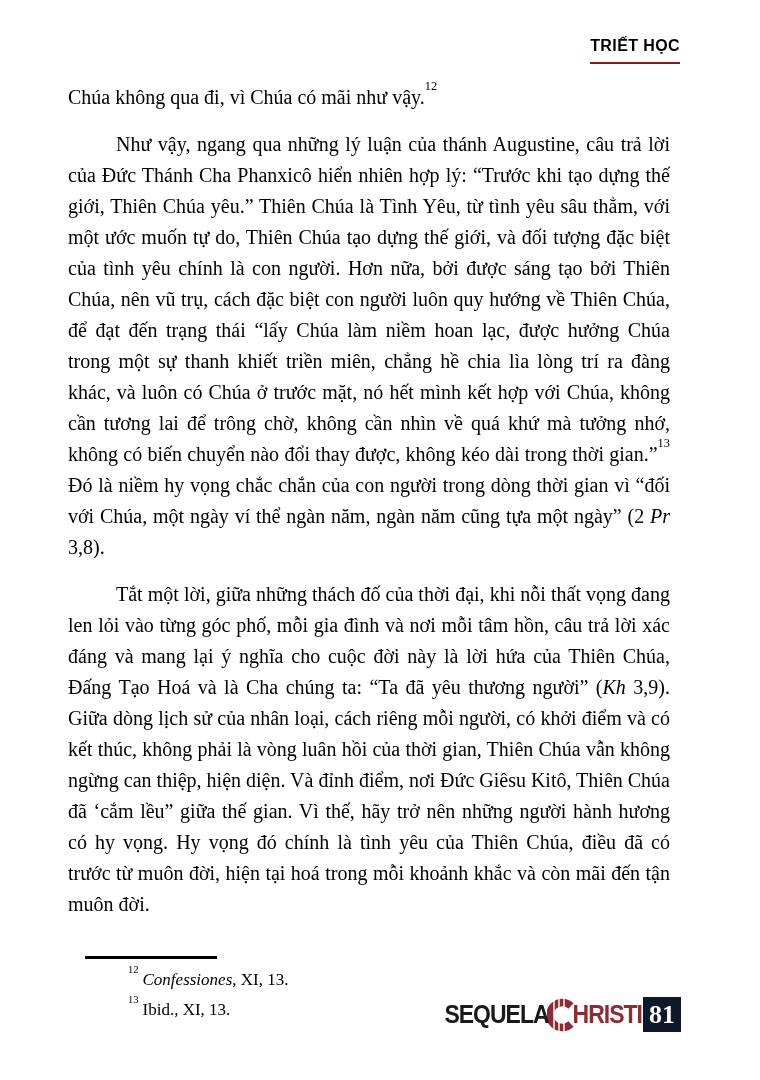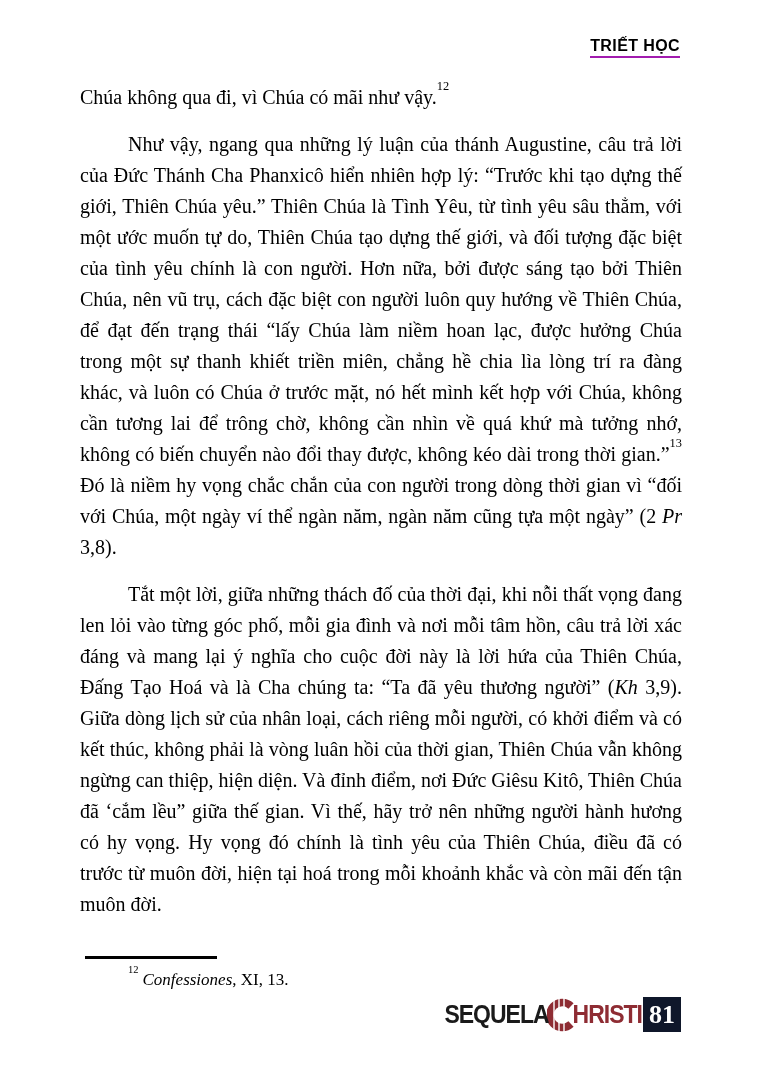--- a/index.html
+++ b/index.html
@@ -19,27 +19,27 @@
   .header {
     position: absolute;
     top: 37px; right: 80px;
     font-family: "Liberation Sans", sans-serif;
     font-weight: 700;
     font-size: 16px;
     letter-spacing: 0.4px;
   }
   .header .title {
     display: inline-block;
-    border-bottom: 2px solid #a21caf;
-    padding-bottom: 1px;
+    border-bottom: 2px solid #7f1d1d;
+    padding-bottom: 7px;
   }
   
   .content {
     position: absolute;
-    top: 82px; left: 80px;
+    top: 82px; left: 68px;
     width: 602px;
   }
   .content p {
     margin: 0;
     font-size: 20px;
     line-height: 31px;
     text-align: justify;
   }
   .content p.indent {
     text-indent: 48px;
@@ -117,20 +117,23 @@
     <p><span>Chúa không qua đi, vì Chúa có mãi như vậy.</span><sup class="fn">12</sup></p>
     <p class="indent"><span>Như vậy, ngang qua những lý luận của thánh Augustine, câu trả lời của Đức Thánh Cha Phanxicô hiển nhiên hợp lý: “Trước khi tạo dựng thế giới, Thiên Chúa yêu.” Thiên Chúa là Tình Yêu, từ tình yêu sâu thẳm, với một ước muốn tự do, Thiên Chúa tạo dựng thế giới, và đối tượng đặc biệt của tình yêu chính là con người. Hơn nữa, bởi được sáng tạo bởi Thiên Chúa, nên vũ trụ, cách đặc biệt con người luôn quy hướng về Thiên Chúa, để đạt đến trạng thái “lấy Chúa làm niềm hoan lạc, được hưởng Chúa trong một sự thanh khiết triền miên, chẳng hề chia lìa lòng trí ra đàng khác, và luôn có Chúa ở trước mặt, nó hết mình kết hợp với Chúa, không cần tương lai để trông chờ, không cần nhìn về quá khứ mà tưởng nhớ, không có biến chuyển nào đổi thay được, không kéo dài trong thời gian.”</span><sup class="fn">13</sup><span> Đó là niềm hy vọng chắc chắn của con người trong dòng thời gian vì “đối với Chúa, một ngày ví thể ngàn năm, ngàn năm cũng tựa một ngày” (2 </span><span class="it">Pr</span><span> 3,8).</span></p>
     <p class="indent"><span>Tắt một lời, giữa những thách đố của thời đại, khi nỗi thất vọng đang len lỏi vào từng góc phố, mỗi gia đình và nơi mỗi tâm hồn, câu trả lời xác đáng và mang lại ý nghĩa cho cuộc đời này là lời hứa của Thiên Chúa, Đấng Tạo Hoá và là Cha chúng ta: “Ta đã yêu thương người” (</span><span class="it">Kh</span><span> 3,9). Giữa dòng lịch sử của nhân loại, cách riêng mỗi người, có khởi điểm và có kết thúc, không phải là vòng luân hồi của thời gian, Thiên Chúa vẫn không ngừng can thiệp, hiện diện. Và đỉnh điểm, nơi Đức Giêsu Kitô, Thiên Chúa đã ‘cắm lều” giữa thế gian. Vì thế, hãy trở nên những người hành hương có hy vọng. Hy vọng đó chính là tình yêu của Thiên Chúa, điều đã có trước từ muôn đời, hiện tại hoá trong mỗi khoảnh khắc và còn mãi đến tận muôn đời.</span></p>
   </div>
 
   <div class="footnotes">
     <hr class="fn-sep">
     <div class="footnote">
       <sup class="fn">12</sup><span><span class="it">Confessiones</span><span>, XI, 13.</span></span>
     </div>
+    <div class="footnote">
+      <sup class="fn">13</sup><span><span>Ibid., XI, 13.</span></span>
+    </div>
   </div>
 
   <div class="footer">
     <div class="logo">
       <span class="logo-black">SEQUELA</span>
       <svg class="logo-c-svg" width="30" height="37" viewBox="0 0 30 37">
         <path d="M 24 9 A 12.5 12.5 0 1 0 24 27" fill="none" stroke="#8e2c33" stroke-width="7.5"></path>
         <line x1="7" y1="2" x2="7" y2="36" stroke="#ffffff" stroke-width="1.4"></line>
         <line x1="12" y1="0" x2="12" y2="37" stroke="#ffffff" stroke-width="1.4"></line>
         <line x1="17" y1="0" x2="17" y2="37" stroke="#ffffff" stroke-width="1.4"></line>

